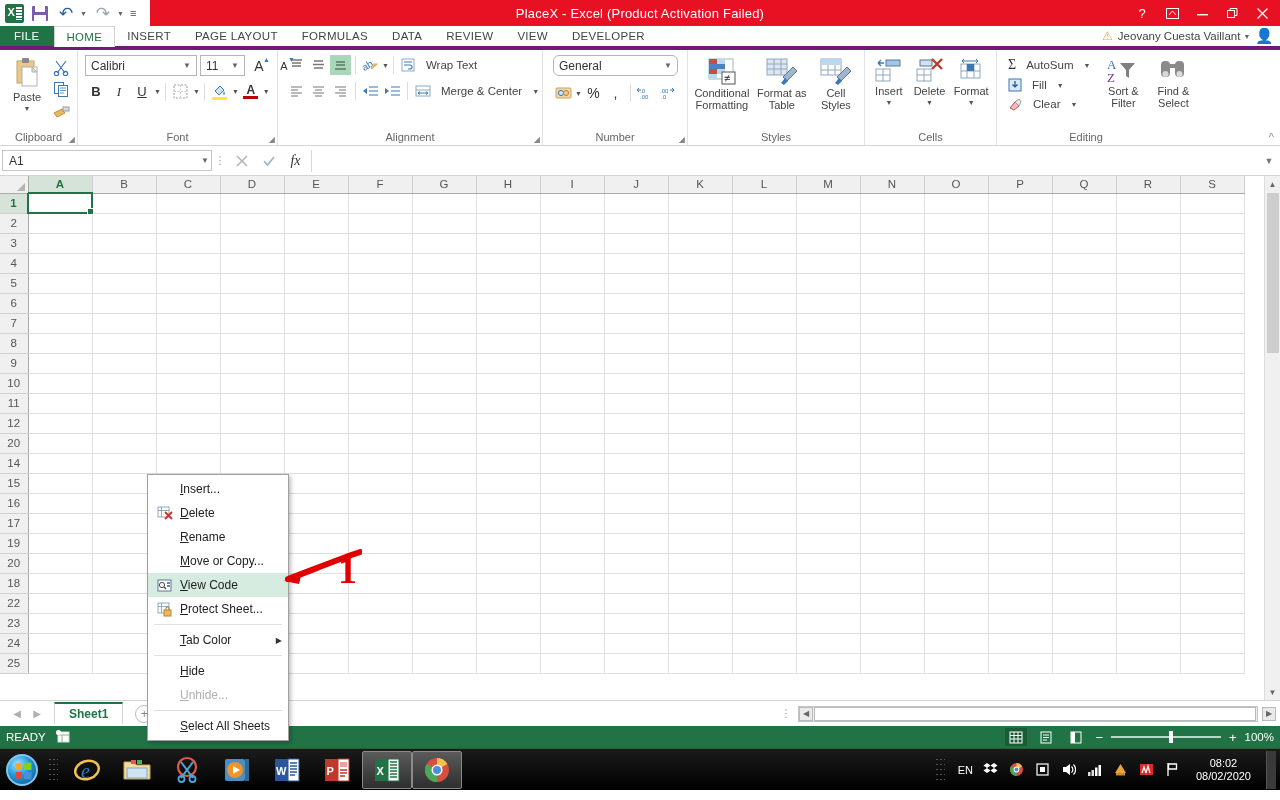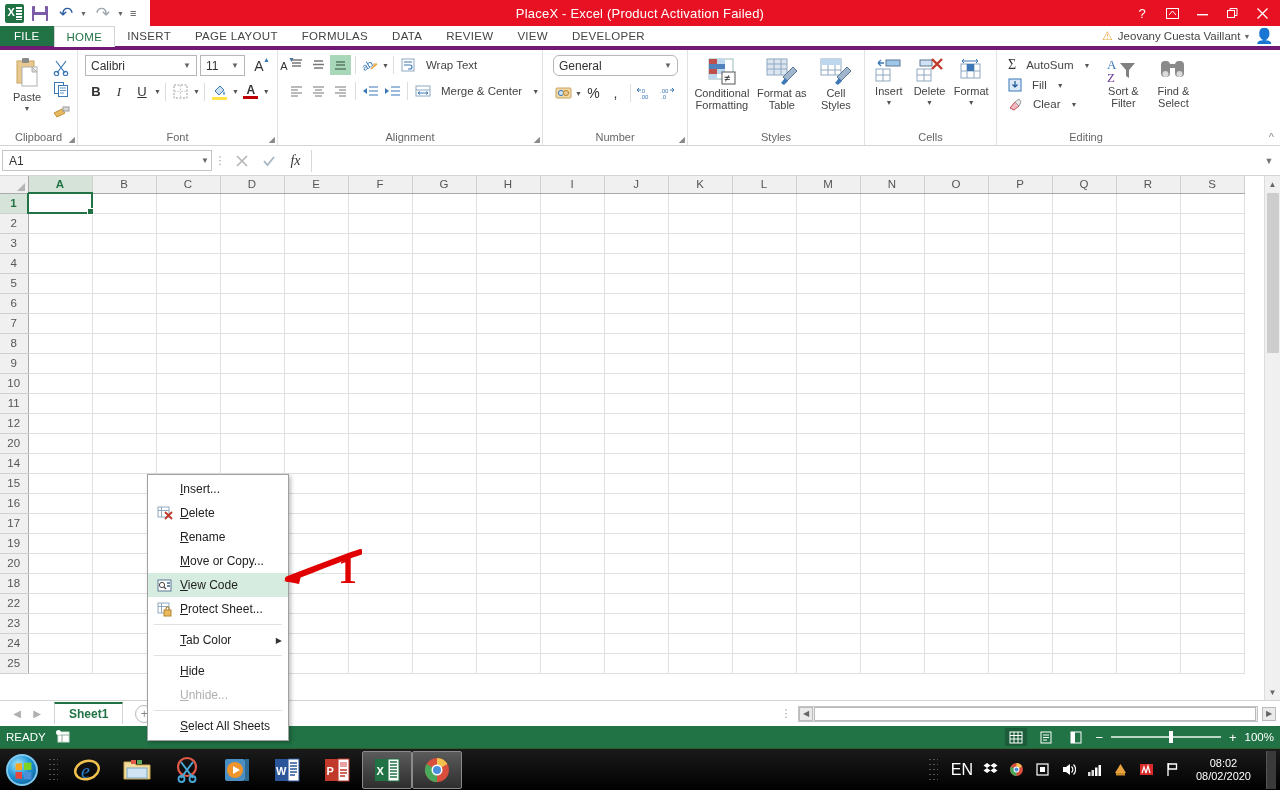--- a/index.html
+++ b/index.html
@@ -1402,21 +1402,21 @@
         <circle cx="14" cy="14" r="12" fill="#d94f3d"></circle>
         <path d="M14 2 A12 12 0 0 1 24.4 8 L14 14 Z" fill="#f2c14e"></path>
         <path d="M3.6 8 A12 12 0 0 0 14 26 L14 14 Z" fill="#4aa85a"></path>
         <path d="M24.4 8 A12 12 0 0 1 14 26 L14 14 Z" fill="#f2c14e" opacity="0"></path>
         <circle cx="14" cy="14" r="5.5" fill="#fff"></circle>
         <circle cx="14" cy="14" r="4" fill="#4a90d9"></circle>
       </svg>
   </div>
   <div class="tray">
     <span class="tgrip"></span>
-    <span style="font-size:16px;">EN</span>
+    <span style="font-size:11px;">EN</span>
     <span class="ti">
       <svg width="15" height="15" viewBox="0 0 15 15">
           <path d="M4 1 L0.5 3.5 L4 6 L7.5 3.5 Z M11 1 L14.5 3.5 L11 6 L7.5 3.5 Z M0.5 8.5 L4 6 L7.5 8.5 L4 11 Z M14.5 8.5 L11 6 L7.5 8.5 L11 11 Z" fill="#fff"></path>
         </svg>
     </span>
     <span class="ti">
       <svg width="15" height="15" viewBox="0 0 15 15">
           <circle cx="7.5" cy="7.5" r="6.5" fill="#d94f3d"></circle>
           <path d="M7.5 1 A6.5 6.5 0 0 1 13.1 4.4 L7.5 7.5 Z" fill="#f2c14e"></path>
           <path d="M1.9 4.4 A6.5 6.5 0 0 0 7.5 14 L7.5 7.5 Z" fill="#4aa85a"></path>

